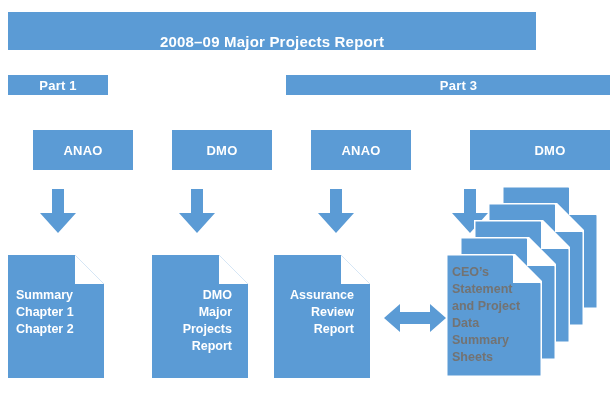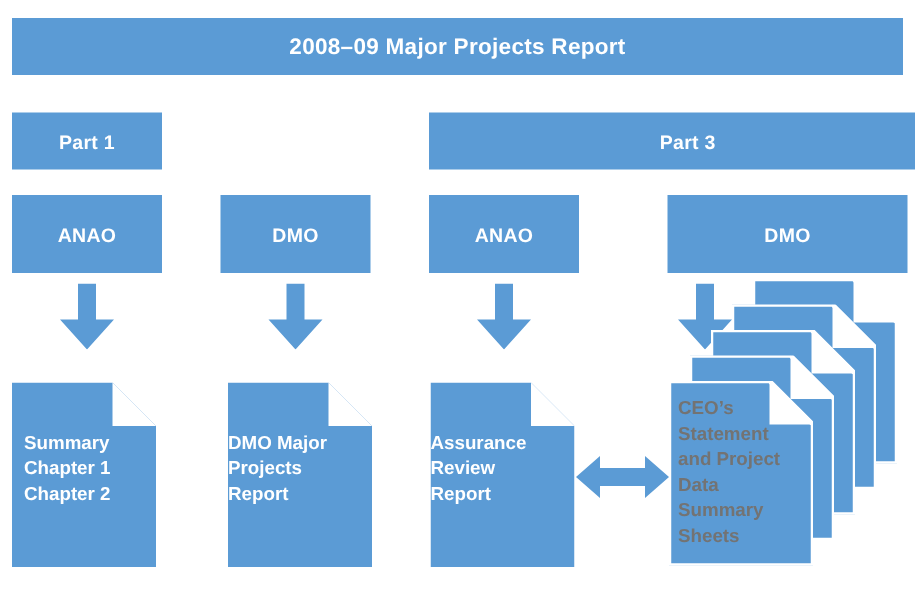--- a/index.html
+++ b/index.html
@@ -25,30 +25,31 @@
     display: flex;
     align-items: center;
     justify-content: center;
     font-weight: bold;
     letter-spacing: 0.2px;
     -webkit-font-smoothing: antialiased;
   }
   #title-bar {
     left: 8px;
     top: 12px;
-    width: 594px;
+    width: 528px;
     height: 38px;
     font-size: 15px;
-  }
-  .part-box { height: 38px; font-size: 13px; justify-content: center; }
+    align-items: flex-end;
+  }
+  .part-box { height: 20px; font-size: 13px; justify-content: center; }
   #part1-box { left: 8px;   top: 75px; width: 100px; }
   #part2-box { left: 147px; top: 75px; width: 100px; }
   #part3-box { left: 286px; top: 75px; width: 319px; padding-left: 13px; }
 
-  .agency-box { height: 52px; font-size: 13px; }
+  .agency-box { height: 40px; font-size: 13px; margin-left: 25px; }
   #anao1-box { left: 8px;   top: 130px; width: 100px; }
   #dmo1-box  { left: 147px; top: 130px; width: 100px; }
   #anao2-box { left: 286px; top: 130px; width: 100px; }
   #dmo2-box  { left: 445px; top: 130px; width: 160px; }
 
   
   .down-arrow {
     position: absolute;
     width: 40px;
     height: 44px;
@@ -90,25 +91,25 @@
     right: 0;
     top: 32px;
     color: #ffffff;
     font-size: 12.5px;
     font-weight: bold;
     line-height: 17px;
     white-space: pre-line;
     -webkit-font-smoothing: antialiased;
   }
   .doc-text.align-left   { text-align: left; padding-left: 8px; }
-  .doc-text.align-center { text-align: left; padding: 0 0; }
+  .doc-text.align-center { text-align: right; padding: 0 16px; }
 
   #doc-summary   { left: 8px; }
   #doc-dmo       { left: 152px; }
-  #doc-assurance { left: 287px; }
+  #doc-assurance { left: 274px; }
 
   
   #doc-stack {
     position: absolute;
     left: 446px;
     top: 186px;
     width: 160px;
     height: 196px;
   }
   #doc-stack .stack-sheet {

